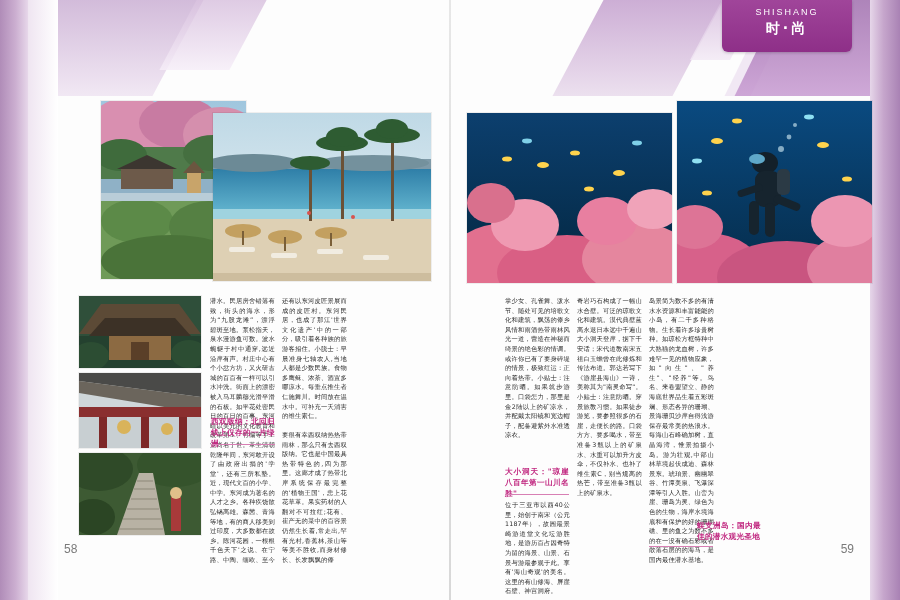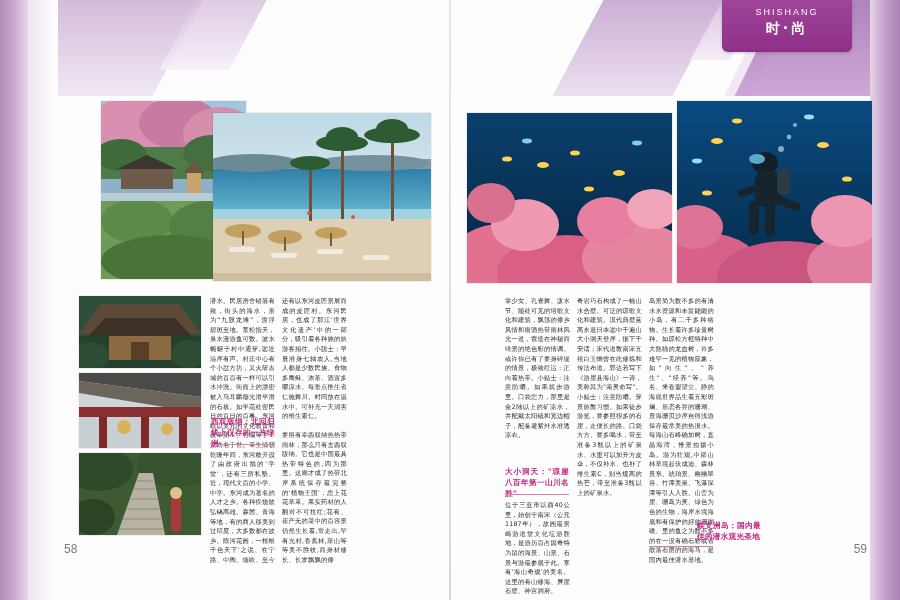--- a/index.html
+++ b/index.html
@@ -79,21 +79,21 @@
     font-weight:bold;
     font-size:7.6px;
     line-height:11px;
     letter-spacing:.3px;
   }
   .pg{
     position:absolute;bottom:44px;font-size:12px;color:#7a7a7a;
     font-family:"Liberation Sans",sans-serif;
   }
   .pg-l{left:64px;}
-  .pg-r{right:33px;margin-top:24px;}
+  .pg-r{right:46px;margin-top:24px;}
 </style>
 </head>
 <body>
 
 <div class="spread">
 
   <div class="band-left"></div>
   <div class="band-left2"></div>
   <div class="band-right"></div>
 

